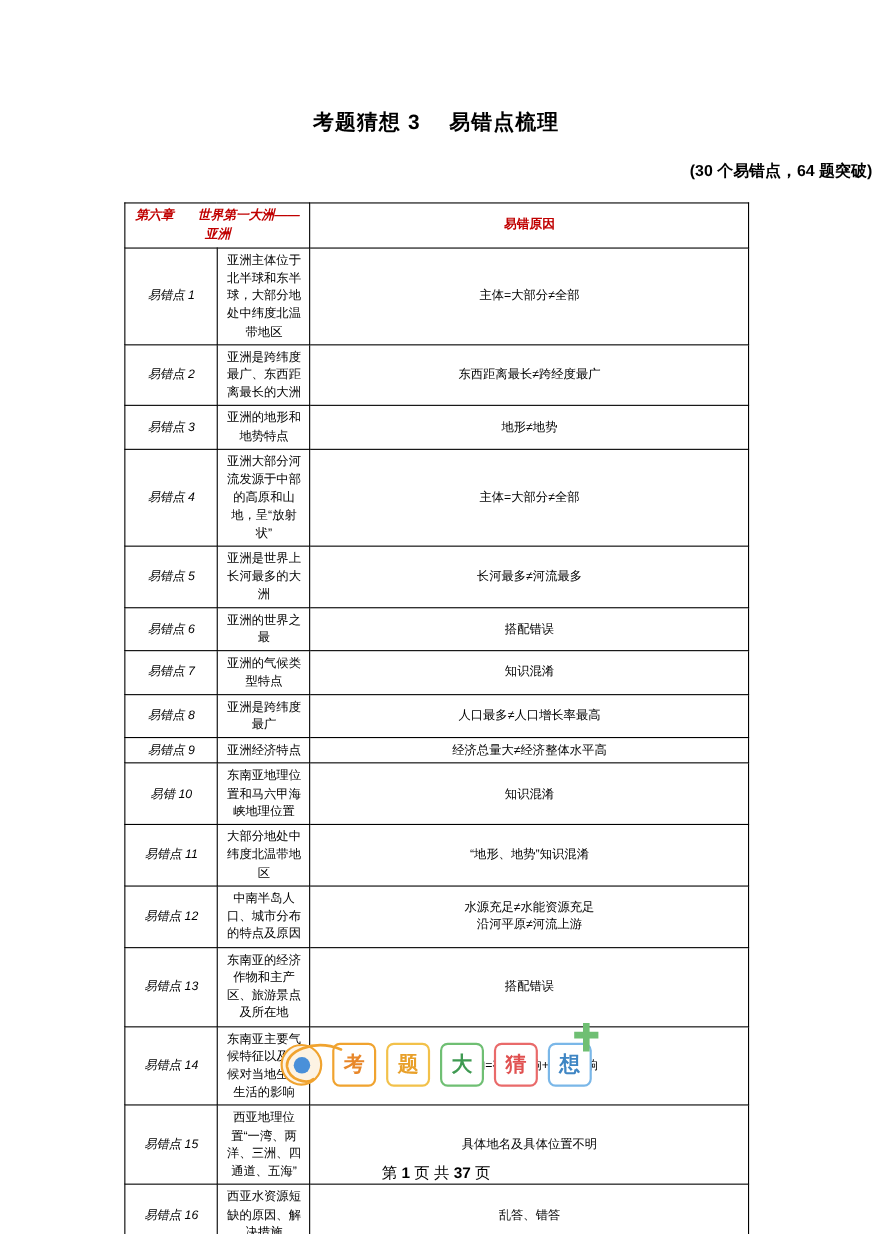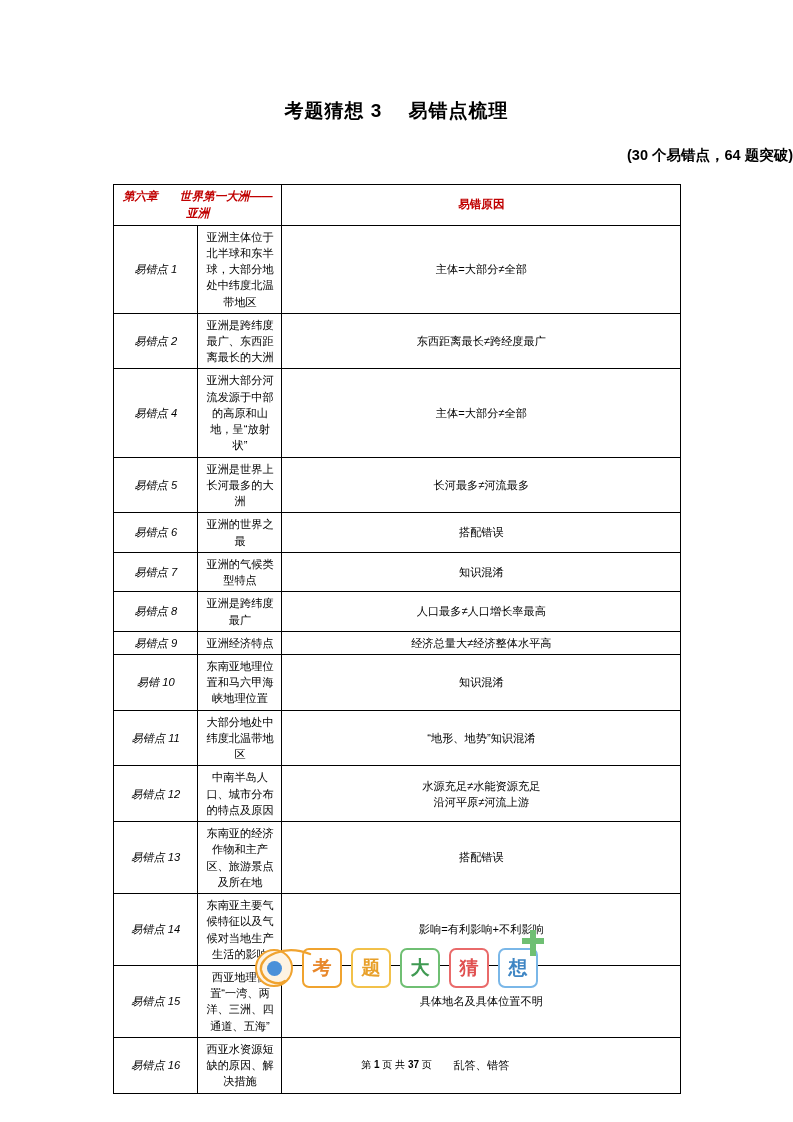--- a/index.html
+++ b/index.html
@@ -111,21 +111,21 @@
   .cross{
     position:absolute;
     left:519px;top:928px;
     width:26px;height:30px;
   }
   .footer{
     position:absolute;
     left:0;right:0;
     top:1058px;
     text-align:center;
-    font-size:10px;
+    font-size:14px;
     font-family:"Liberation Sans","DejaVu Sans",sans-serif;
   }
   .footer b{font-weight:bold;}
 </style>
 </head>
 <body>
 
 <div class="page">
 
   <div class="doc-title">
@@ -142,20 +142,25 @@
         </tr>
         <tr>
           <td class="c-num">易错点 1</td>
           <td class="c-desc">亚洲主体位于北半球和东半球，大部分地处中纬度北温带地区</td>
           <td class="c-reason">主体=大部分≠全部</td>
         </tr>
         <tr>
           <td class="c-num">易错点 2</td>
           <td class="c-desc">亚洲是跨纬度最广、东西距离最长的大洲</td>
           <td class="c-reason">东西距离最长≠跨经度最广</td>
+        </tr>
+        <tr>
+          <td class="c-num">易错点 3</td>
+          <td class="c-desc">亚洲的地形和地势特点</td>
+          <td class="c-reason">地形≠地势</td>
         </tr>
         <tr>
           <td class="c-num">易错点 4</td>
           <td class="c-desc">亚洲大部分河流发源于中部的高原和山地，呈“放射状”</td>
           <td class="c-reason">主体=大部分≠全部</td>
         </tr>
         <tr>
           <td class="c-num">易错点 5</td>
           <td class="c-desc">亚洲是世界上长河最多的大洲</td>
           <td class="c-reason">长河最多≠河流最多</td>

